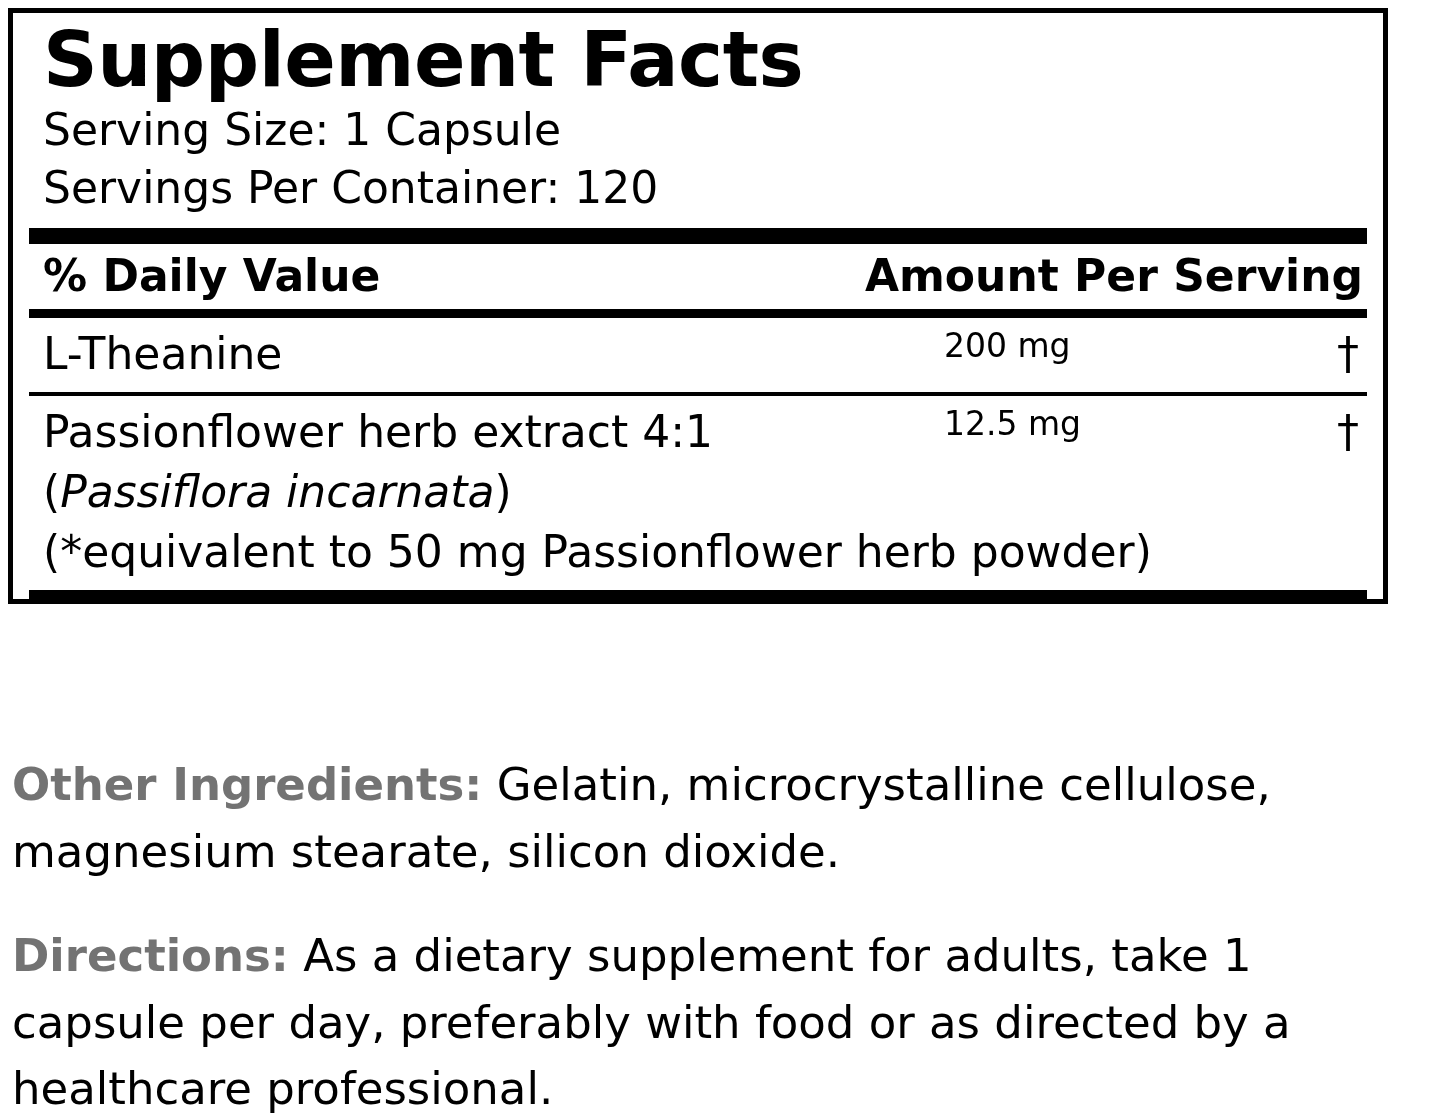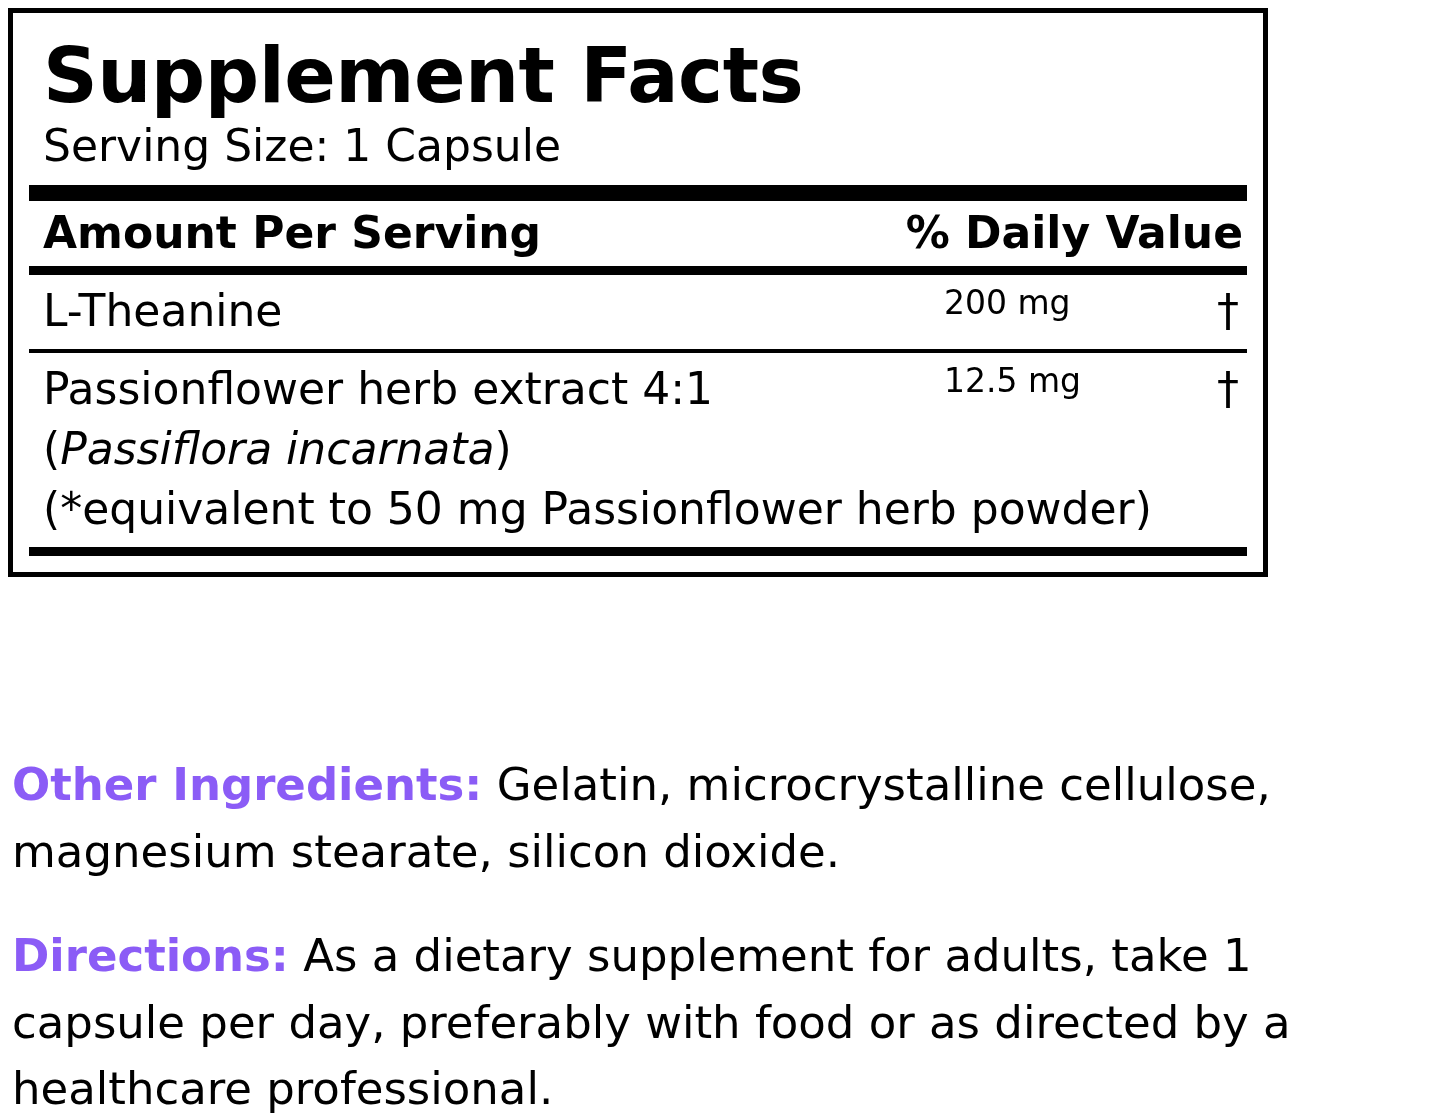--- a/index.html
+++ b/index.html
@@ -20,25 +20,25 @@
     width: 1445px;
     height: 1114px;
     box-sizing: border-box;
   }
 
   
   .panel {
     position: absolute;
     left: 8px;
     top: 8px;
-    width: 1260px;
+    width: 1380px;
     box-sizing: border-box;
     border: 5px solid #000000;
     background: #ffffff;
-    padding: 16px 16px;
+    padding: 0 16px;
   }
 
   .sf-title {
     font-size: 76px;
     font-weight: 700;
     line-height: 1.02;
     letter-spacing: -0.5px;
     margin: 8px 0 2px 14px;
   }
 
@@ -118,40 +118,41 @@
     width: 1420px;
     box-sizing: border-box;
     padding: 0 8px;
   }
   .para {
     font-size: 45px;
     line-height: 1.48;
     margin: 0 0 38px 0;
   }
   .lead {
-    color: #8b5cf6;
+    color: #737373;
     font-weight: 700;
   }
 </style>
 </head>
 <body>
 
 <div class="page">
 
   <div class="panel">
 
     <div class="sf-title">Supplement Facts</div>
 
     <div class="serving-line">Serving Size: 1 Capsule</div>
+    <div class="serving-line">Servings Per Container: 120</div>
 
     <div class="rule-thick"></div>
 
     <div class="amount-row">
+      <span>% Daily Value</span>
       <span>Amount Per Serving</span>
-      <span>% Daily Value</span>
     </div>
 
     <div class="rule-med"></div>
 
     <div class="ing-row">
       <span class="ing-name">L-Theanine</span>
       <span class="ing-amount">200 mg</span>
       <span class="ing-dv">†</span>
     </div>
 

